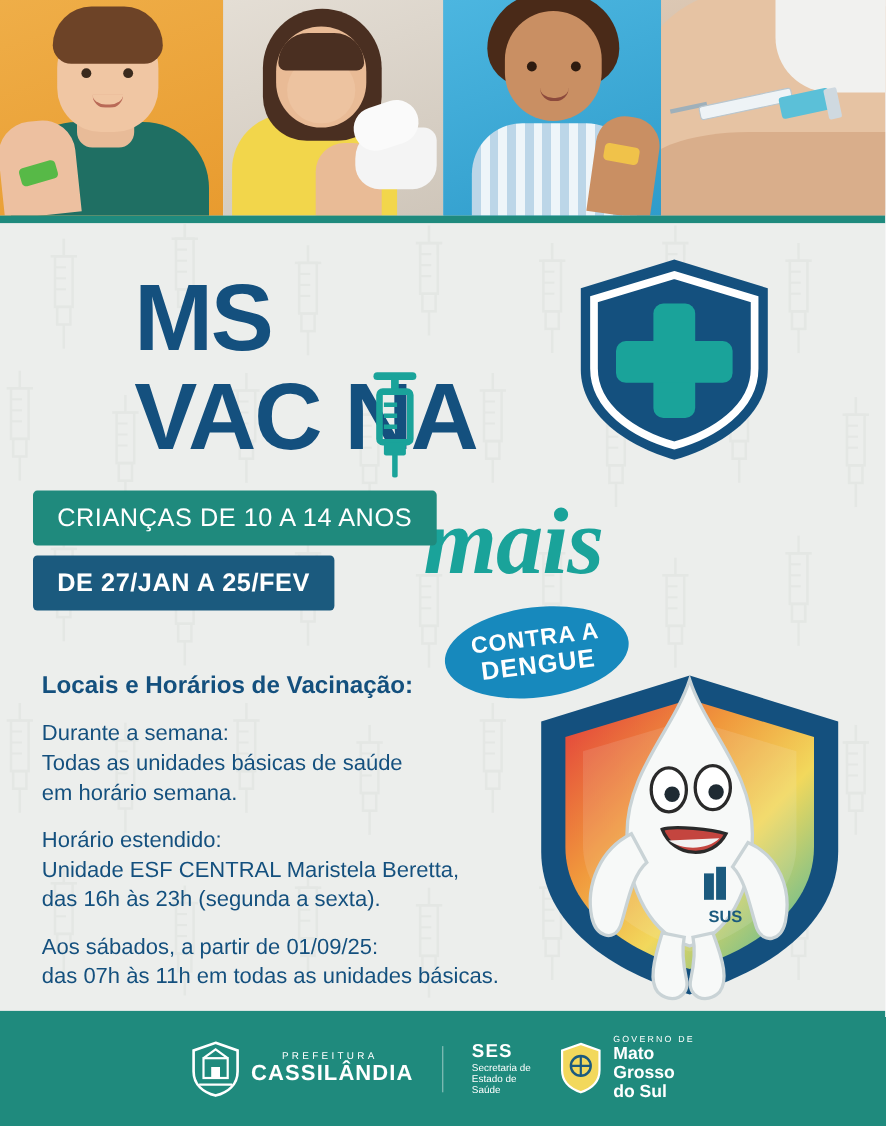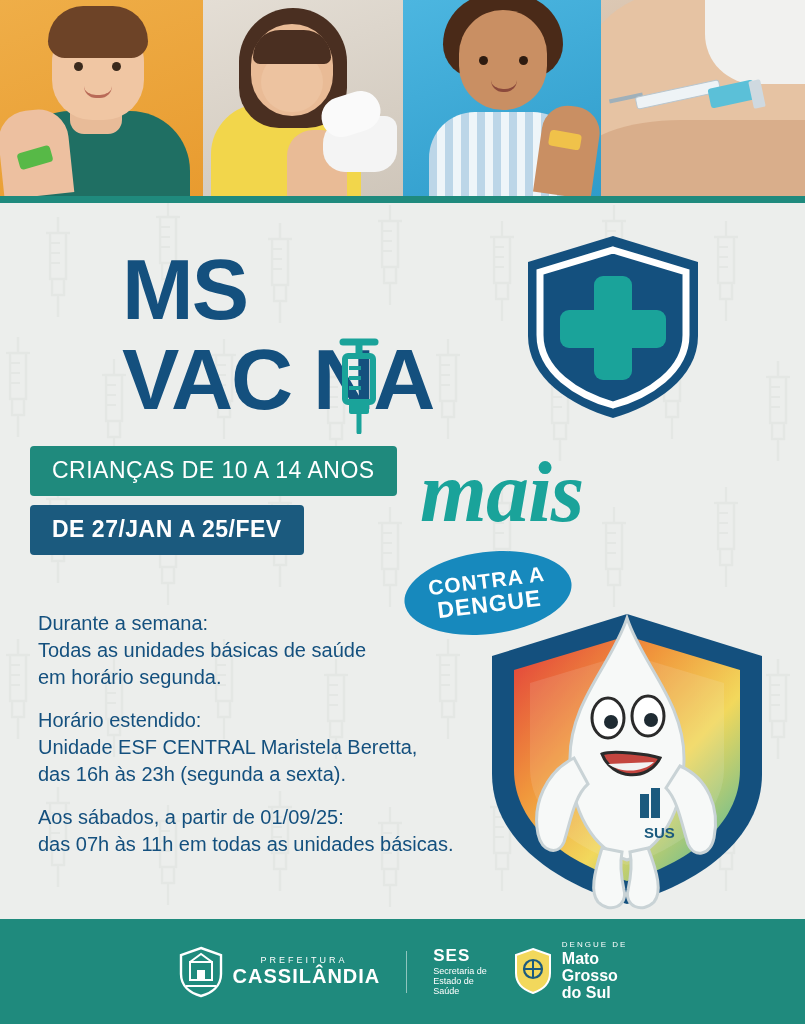--- a/index.html
+++ b/index.html
@@ -92,21 +92,21 @@
   .vacina {
     position:absolute; top:100px; left:122px;
     font-size:86px; font-weight:bold; color:#14507e; letter-spacing:-2px;
     line-height:1;
   }
   .vacina .gap { color:transparent; }
   .syringe-i {
     position:absolute; top:100px; left:335px; width:48px; height:98px;
   }
   .mais {
-    position:absolute; top:206px; left:420px;
+    position:absolute; top:206px; left:385px;
     font-size:86px; color:#1aa39a; font-style:italic; font-weight:bold;
     font-family:"Liberation Serif", serif; letter-spacing:-1px;
   }
 
   
   .shield-cross { position:absolute; top:232px; left:520px; width:186px; height:190px; }
 
   
   .badge {
     position:absolute; left:30px;
@@ -296,25 +296,26 @@
 
   <div class="badge badge-1">CRIANÇAS DE 10 A 14 ANOS</div>
   <div class="badge badge-2">DE 27/JAN A 25/FEV</div>
 
   <div class="circle-dengue">
     <span class="l1">CONTRA A</span>
     <span class="l2">DENGUE</span>
   </div>
 
   <div class="info">
+    <h2>Locais e Horários de Vacinação:</h2>
 
     <p>
       <span>Durante a semana:</span><br>
       <b>Todas as unidades básicas de saúde</b><br>
-      <span>em horário segunda.</span>
+      <span>em horário semana.</span>
     </p>
 
     <p>
       <span>Horário estendido:</span><br>
       <span style="white-space:pre-line">Unidade ESF CENTRAL Maristela Beretta,
 das 16h às 23h (segunda a sexta).</span>
     </p>
 
     <p>
       <span>Aos sábados, a partir de 01/09/25:</span><br>
@@ -387,21 +388,21 @@
       <div class="sub">Saúde</div>
     </div>
 
     <div class="logo-block">
       <svg width="40" height="48" viewBox="0 0 40 48">
         <path d="M20 2 L37 8 V26 C37 37 29 43 20 46 C11 43 3 37 3 26 V8 Z" fill="#f2d85c" stroke="#ffffff" stroke-width="2"></path>
         <circle cx="20" cy="22" r="9" fill="none" stroke="#1b5a7e" stroke-width="2.2"></circle>
         <path d="M11 22 H29 M20 13 V31" stroke="#1b5a7e" stroke-width="2"></path>
       </svg>
       <div class="gov-block">
-        <div class="g1">DENGUE DE</div>
+        <div class="g1">GOVERNO DE</div>
         <div class="g2">Mato</div>
         <div class="g2">Grosso</div>
         <div class="g2">do Sul</div>
       </div>
     </div>
 
   </div>
 </div>
 
 </body></html>

